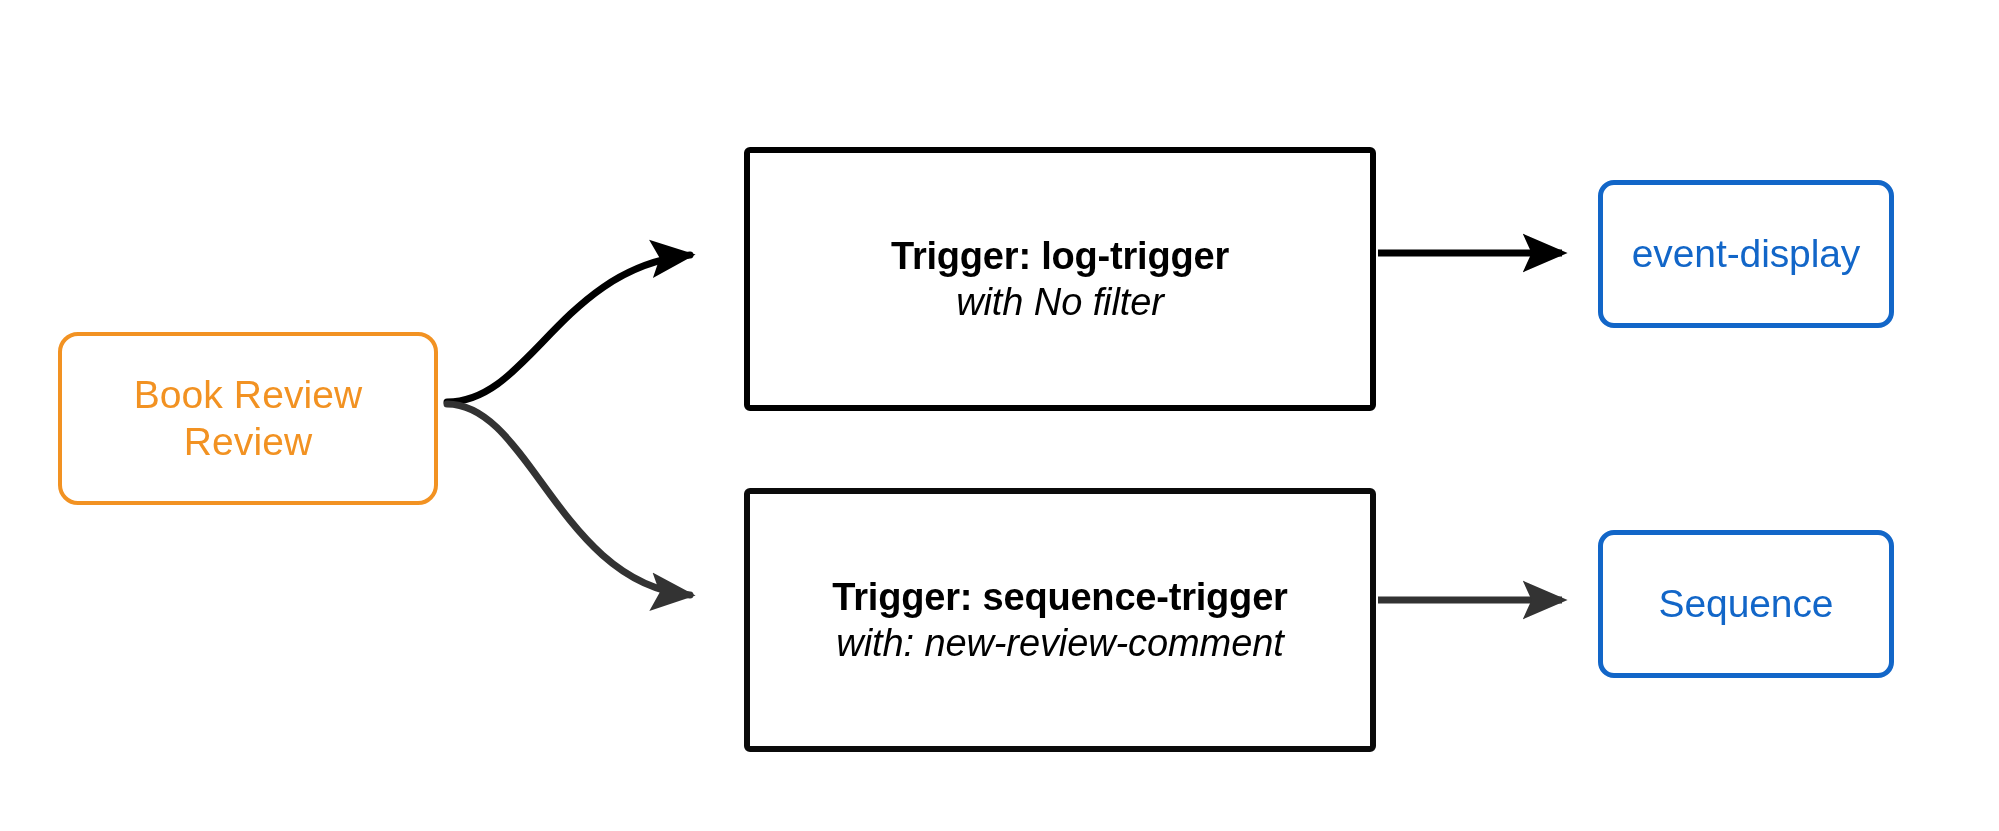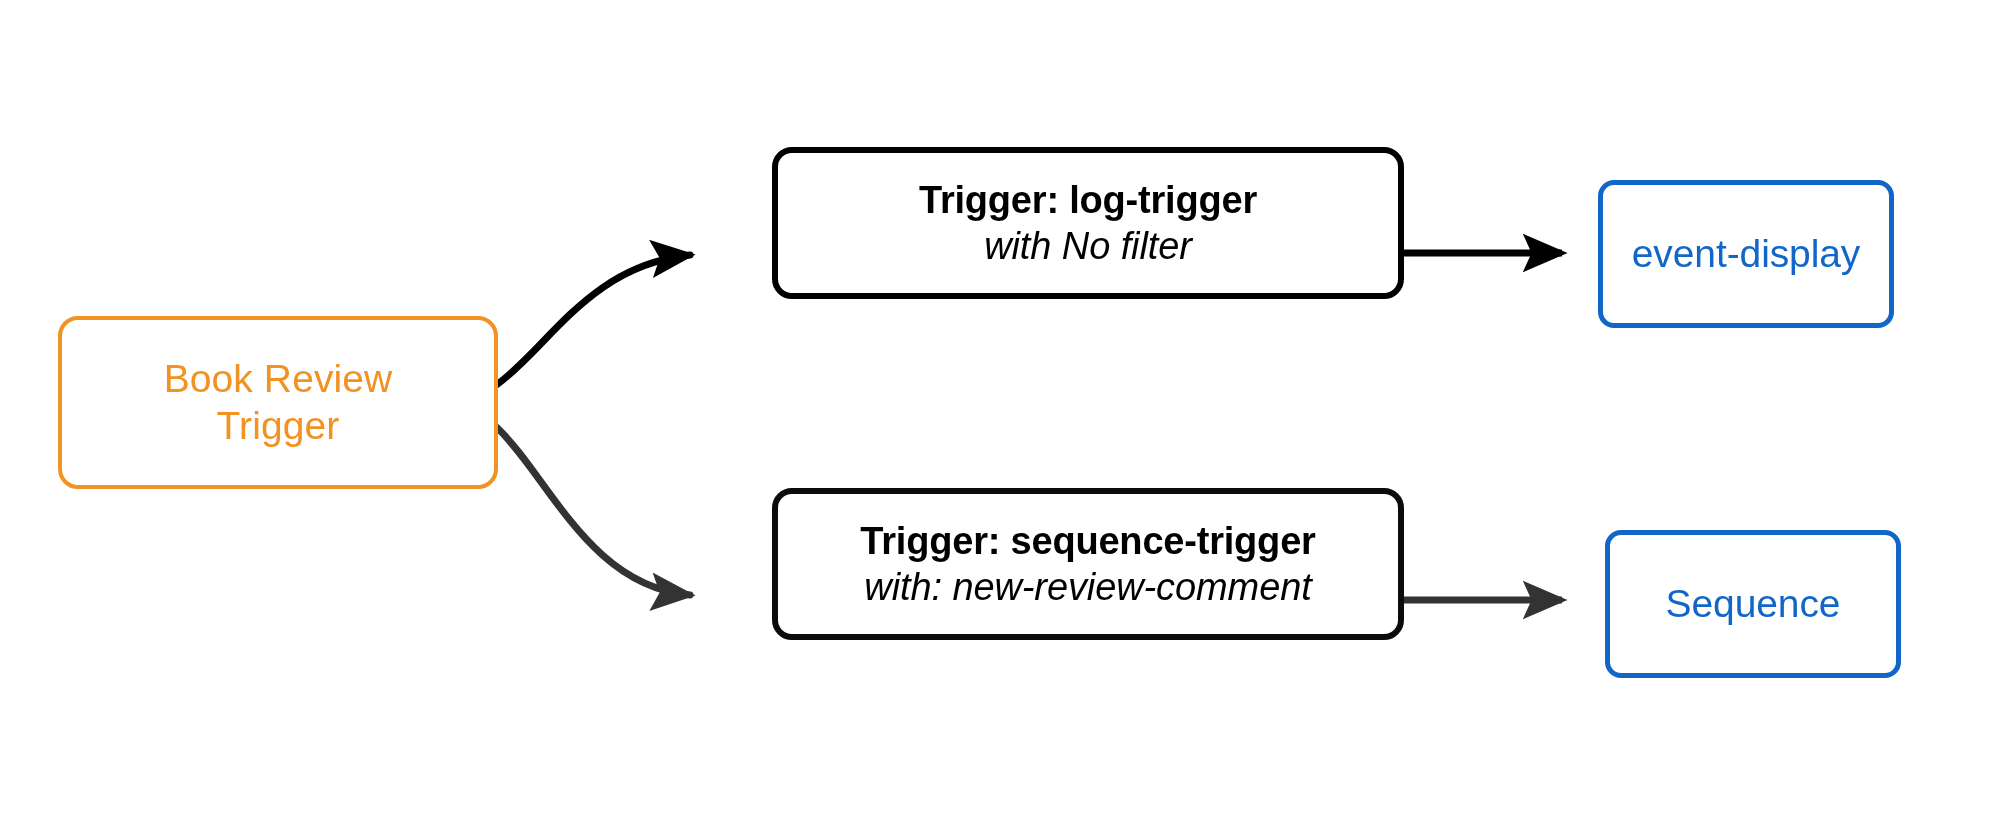--- a/index.html
+++ b/index.html
@@ -34,40 +34,40 @@
     display: flex;
     flex-direction: column;
     align-items: center;
     justify-content: center;
     background: #ffffff;
     text-align: center;
   }
   
   .node-broker {
     left: 58px;
-    top: 316px;
-    width: 440px;
+    top: 332px;
+    width: 380px;
     height: 173px;
     border: 4px solid #f29222;
     border-radius: 20px;
   }
   .node-broker .line {
     color: #f29222;
     font-size: 39px;
     font-weight: 400;
     line-height: 1.18;
     letter-spacing: 0.1px;
   }
   
   .node-trigger {
-    left: 772px;
+    left: 744px;
     width: 632px;
-    height: 152px;
+    height: 264px;
     border: 6px solid #000000;
-    border-radius: 20px;
+    border-radius: 6px;
     color: #000000;
   }
   .node-trigger-top { top: 147px; }
   .node-trigger-bottom { top: 488px; border-color: #0b0b0b; }
   .node-trigger .title {
     font-size: 38px;
     font-weight: 700;
     line-height: 1.22;
     letter-spacing: -0.2px;
   }
@@ -80,21 +80,21 @@
   }
   
   .node-endpoint {
     left: 1598px;
     width: 296px;
     height: 148px;
     border: 5px solid #1266c8;
     border-radius: 16px;
   }
   .node-endpoint-top { top: 180px; }
-  .node-endpoint-bottom { top: 530px; margin-left: 7px; }
+  .node-endpoint-bottom { top: 530px; }
   .node-endpoint .line {
     color: #1266c8;
     font-size: 39px;
     font-weight: 400;
     line-height: 1.18;
     letter-spacing: -0.1px;
     text-align: right;
   }
 </style>
 </head>
@@ -116,21 +116,21 @@
 
     <path d="M 447 404 C 530 404 560 584 690 595" fill="none" stroke="#333333" stroke-width="7" stroke-linecap="round" marker-end="url(#arrow-gray)"></path>
 
     <path d="M 1378 253 L 1562 253" fill="none" stroke="#000000" stroke-width="7" stroke-linecap="butt" marker-end="url(#arrow-black)"></path>
 
     <path d="M 1378 600 L 1562 600" fill="none" stroke="#333333" stroke-width="7" stroke-linecap="butt" marker-end="url(#arrow-gray)"></path>
   </svg>
 
   <div class="node node-broker">
     <div class="line">Book Review</div>
-    <div class="line">Trigger</div>
+    <div class="line">Review</div>
   </div>
 
   <div class="node node-trigger node-trigger-top">
     <div class="title">Trigger: log-trigger</div>
     <div class="subtitle">with No filter</div>
   </div>
 
   <div class="node node-trigger node-trigger-bottom">
     <div class="title">Trigger: sequence-trigger</div>
     <div class="subtitle">with: new-review-comment</div>

